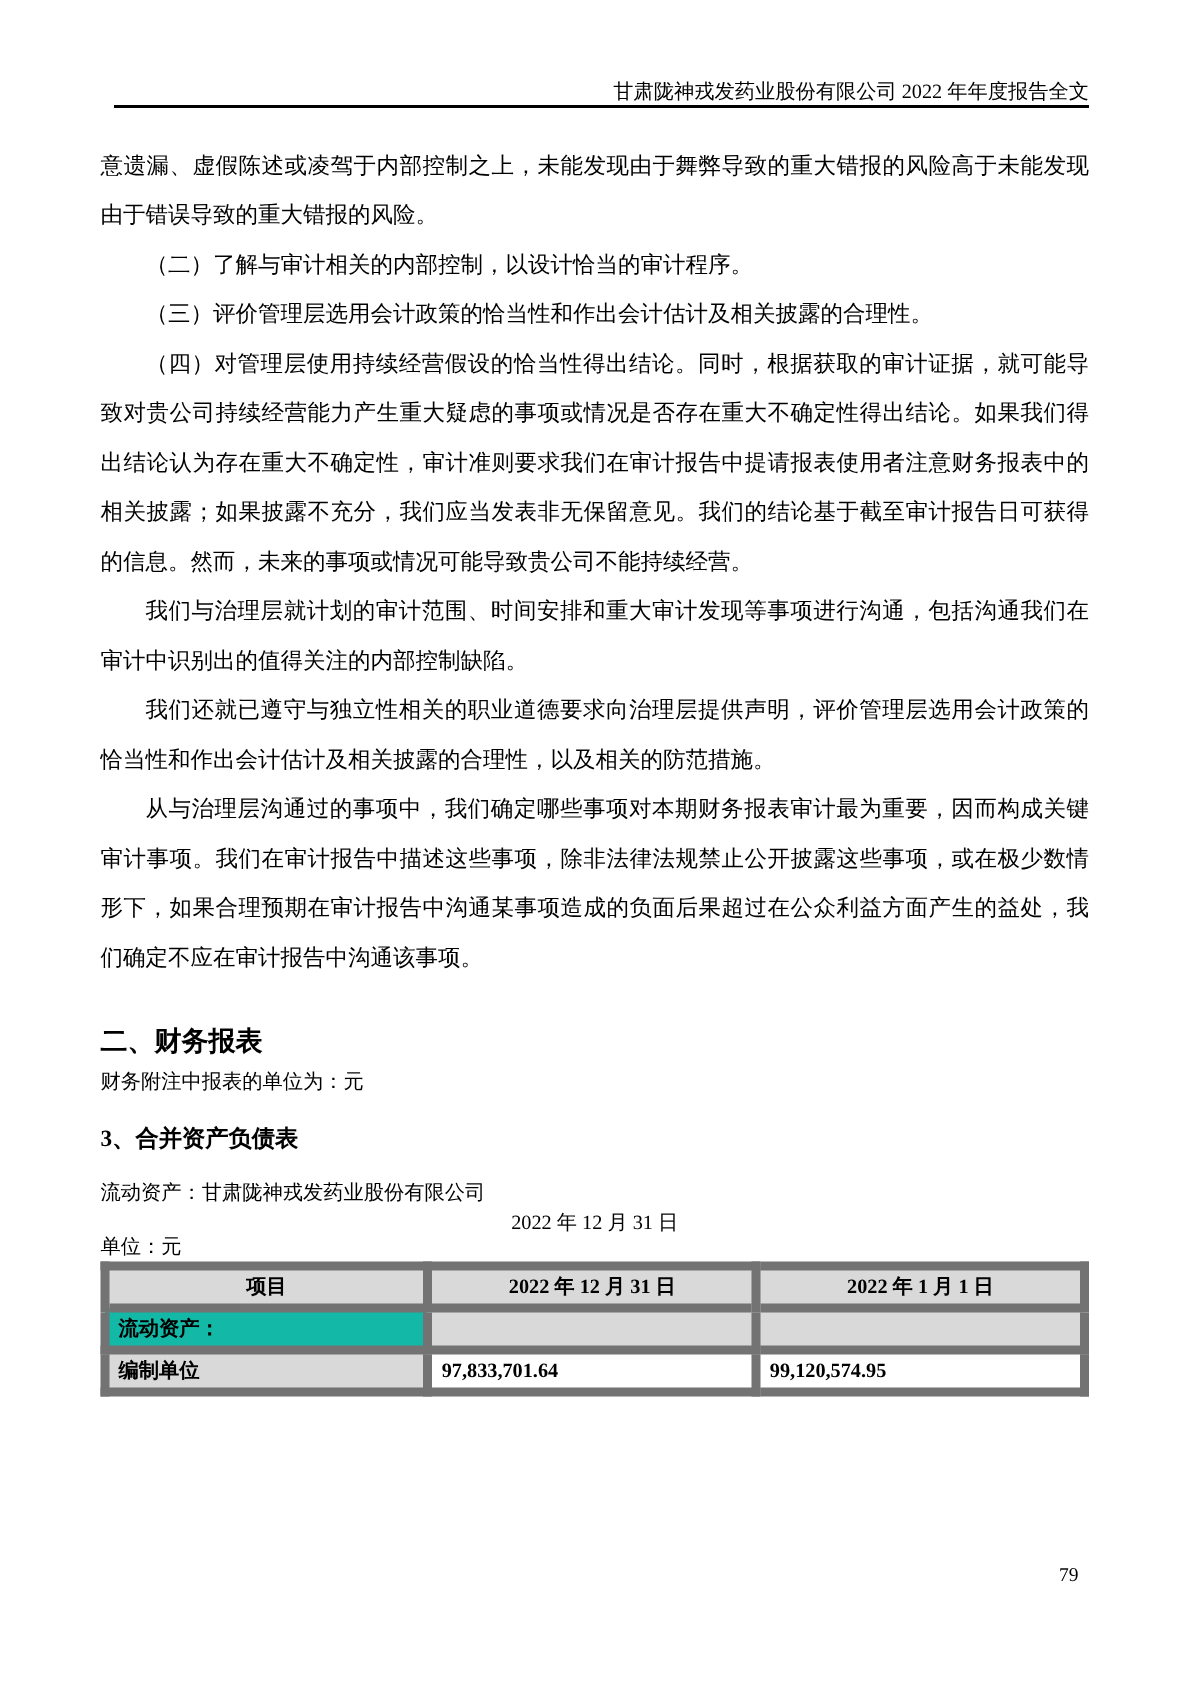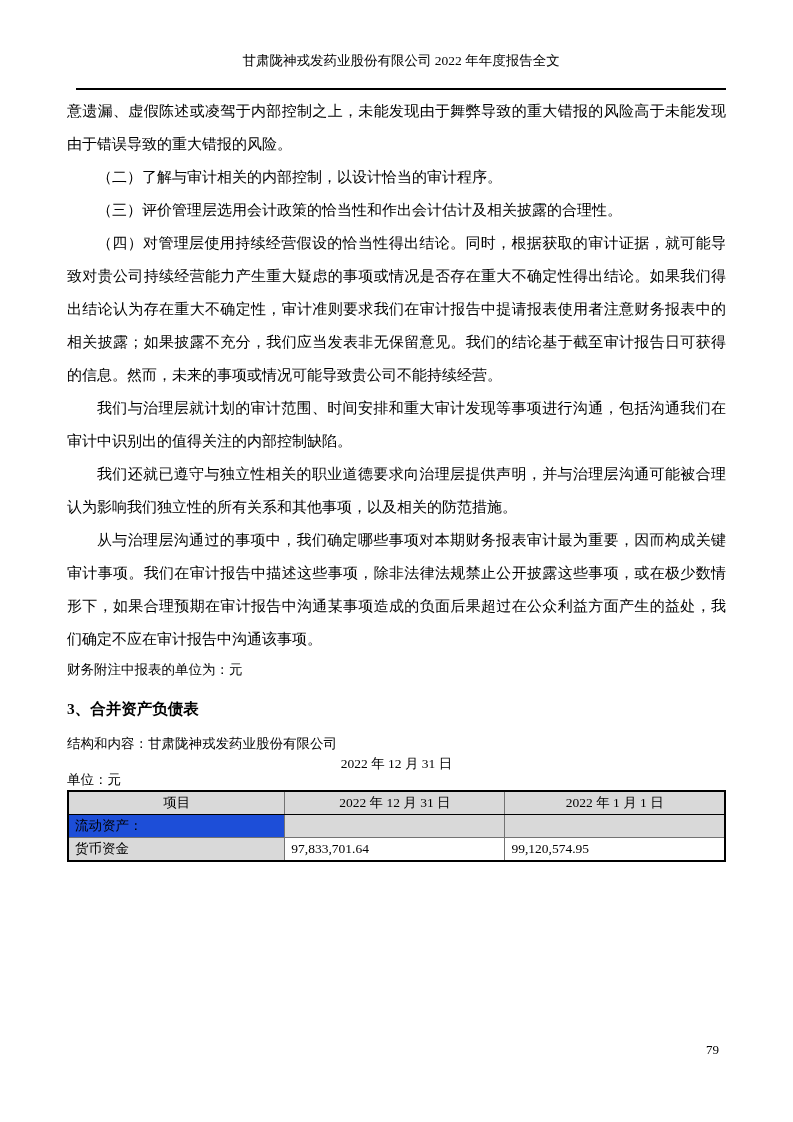--- a/index.html
+++ b/index.html
@@ -6,23 +6,23 @@
   .page {
     position:relative;
     width:793px; height:1122px;
     background:#ffffff;
     color:#000;
     font-family:"Liberation Serif","DejaVu Serif",serif;
     overflow:hidden;
   }
   .header {
     position:absolute; left:76px; right:67px; top:52px;
-    text-align:center;
+    text-align:right;
     font-size:13.5px;
-    padding-bottom:18px;
+    padding-bottom:0;
     border-bottom:2px solid #000;
     white-space:nowrap;
   }
   .content {
     position:absolute; left:67px; top:95px; width:659px;
   }
   p.body {
     font-size:15px;
     line-height:33px;
     text-align:justify;
@@ -41,36 +41,36 @@
   .prep { font-size:13.5px; line-height:17px; margin-top:16px; }
   .date { font-size:13.5px; line-height:16px; text-align:center; margin-top:4px; }
   .unit { font-size:13.5px; line-height:16px; text-align:left; margin-top:0; }
   table.bs {
     width:100%;
     border-collapse:collapse;
     margin-top:2px;
     border:2px solid #000;
   }
   table.bs th, table.bs td {
-    border:1px solid #737373;
+    border:6px solid #737373;
     height:22px;
     font-size:13.5px;
-    font-weight:normal;
+    font-weight:bold;
     padding:0 6px;
     vertical-align:middle;
   }
   table.bs th {
     background:#d9d9d9;
     text-align:center;
     border-bottom:1.5px solid #000;
   }
   col.c1 { width:33%; }
   col.c2 { width:33.5%; }
   col.c3 { width:33.5%; }
-  tr.shaded td { background:#1d4ed8; }
+  tr.shaded td { background:#14b8a6; }
   td.item-cell { text-align:left; background:#d9d9d9; }
   td.item-indent { padding-left:26px; }
   td.val { background:#ffffff; }
   .pagenum {
     position:absolute; top:1042px; right:74px;
     font-size:13px;
   }
 </style>
 </head>
 <body>
@@ -80,29 +80,30 @@
   <div class="header">
     <span>甘肃陇神戎发药业股份有限公司 2022 年年度报告全文</span>
   </div>
 
   <div class="content">
     <p class="body">意遗漏、虚假陈述或凌驾于内部控制之上，未能发现由于舞弊导致的重大错报的风险高于未能发现由于错误导致的重大错报的风险。</p>
     <p class="body ind">（二）了解与审计相关的内部控制，以设计恰当的审计程序。</p>
     <p class="body ind">（三）评价管理层选用会计政策的恰当性和作出会计估计及相关披露的合理性。</p>
     <p class="body ind">（四）对管理层使用持续经营假设的恰当性得出结论。同时，根据获取的审计证据，就可能导致对贵公司持续经营能力产生重大疑虑的事项或情况是否存在重大不确定性得出结论。如果我们得出结论认为存在重大不确定性，审计准则要求我们在审计报告中提请报表使用者注意财务报表中的相关披露；如果披露不充分，我们应当发表非无保留意见。我们的结论基于截至审计报告日可获得的信息。然而，未来的事项或情况可能导致贵公司不能持续经营。</p>
     <p class="body ind">我们与治理层就计划的审计范围、时间安排和重大审计发现等事项进行沟通，包括沟通我们在审计中识别出的值得关注的内部控制缺陷。</p>
-    <p class="body ind">我们还就已遵守与独立性相关的职业道德要求向治理层提供声明，并与治理层沟通可能被合理认为影响我们独立性的所有关系和其他事项，以及相关的防范措施。</p>
+    <p class="body ind">我们还就已遵守与独立性相关的职业道德要求向治理层提供声明，评价管理层选用会计政策的恰当性和作出会计估计及相关披露的合理性，以及相关的防范措施。</p>
     <p class="body ind">从与治理层沟通过的事项中，我们确定哪些事项对本期财务报表审计最为重要，因而构成关键审计事项。我们在审计报告中描述这些事项，除非法律法规禁止公开披露这些事项，或在极少数情形下，如果合理预期在审计报告中沟通某事项造成的负面后果超过在公众利益方面产生的益处，我们确定不应在审计报告中沟通该事项。</p>
 
+    <h2 class="sec">二、财务报表</h2>
 
     <div class="note">财务附注中报表的单位为：元</div>
 
     <h3 class="sub">3、合并资产负债表</h3>
 
-    <div class="prep">结构和内容：甘肃陇神戎发药业股份有限公司</div>
+    <div class="prep">流动资产：甘肃陇神戎发药业股份有限公司</div>
 
     <div class="date">2022 年 12 月 31 日</div>
 
     <div class="unit">单位：元</div>
 
     <table class="bs">
       <colgroup>
         <col class="c1">
           <col class="c2">
           <col class="c3">
@@ -112,21 +113,21 @@
         <th>项目</th>
         <th>2022 年 12 月 31 日</th>
         <th>2022 年 1 月 1 日</th>
       </tr>
       <tr class="shaded">
         <td class="item-cell">流动资产：</td>
         <td class="val" style="background:#d9d9d9;"></td>
         <td class="val" style="background:#d9d9d9;"></td>
       </tr>
       <tr>
-        <td class="item-cell item-indent">货币资金</td>
+        <td class="item-cell item-indent">编制单位</td>
         <td class="val">97,833,701.64</td>
         <td class="val">99,120,574.95</td>
       </tr>
     </tbody>
       </table>
   </div>
 
   <div class="pagenum">79</div>
 
 </div>

